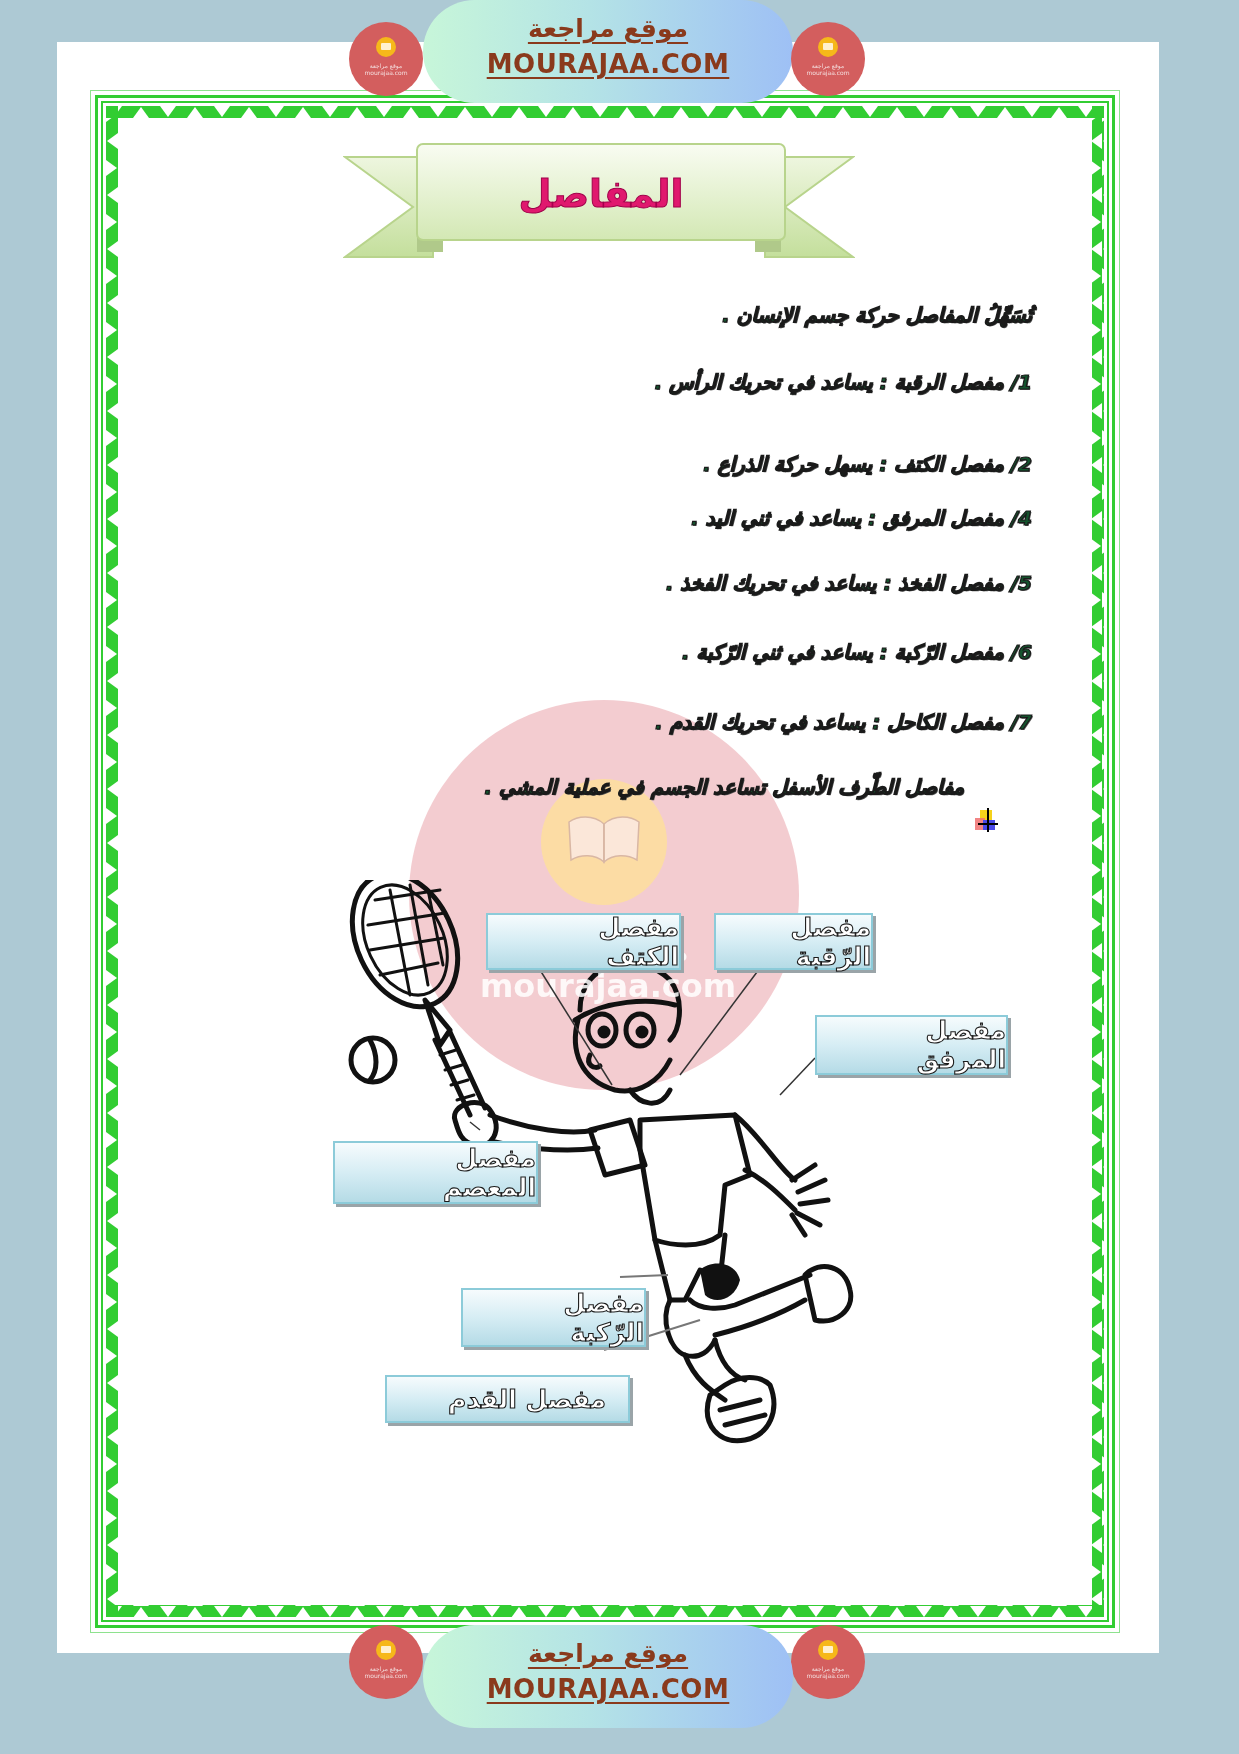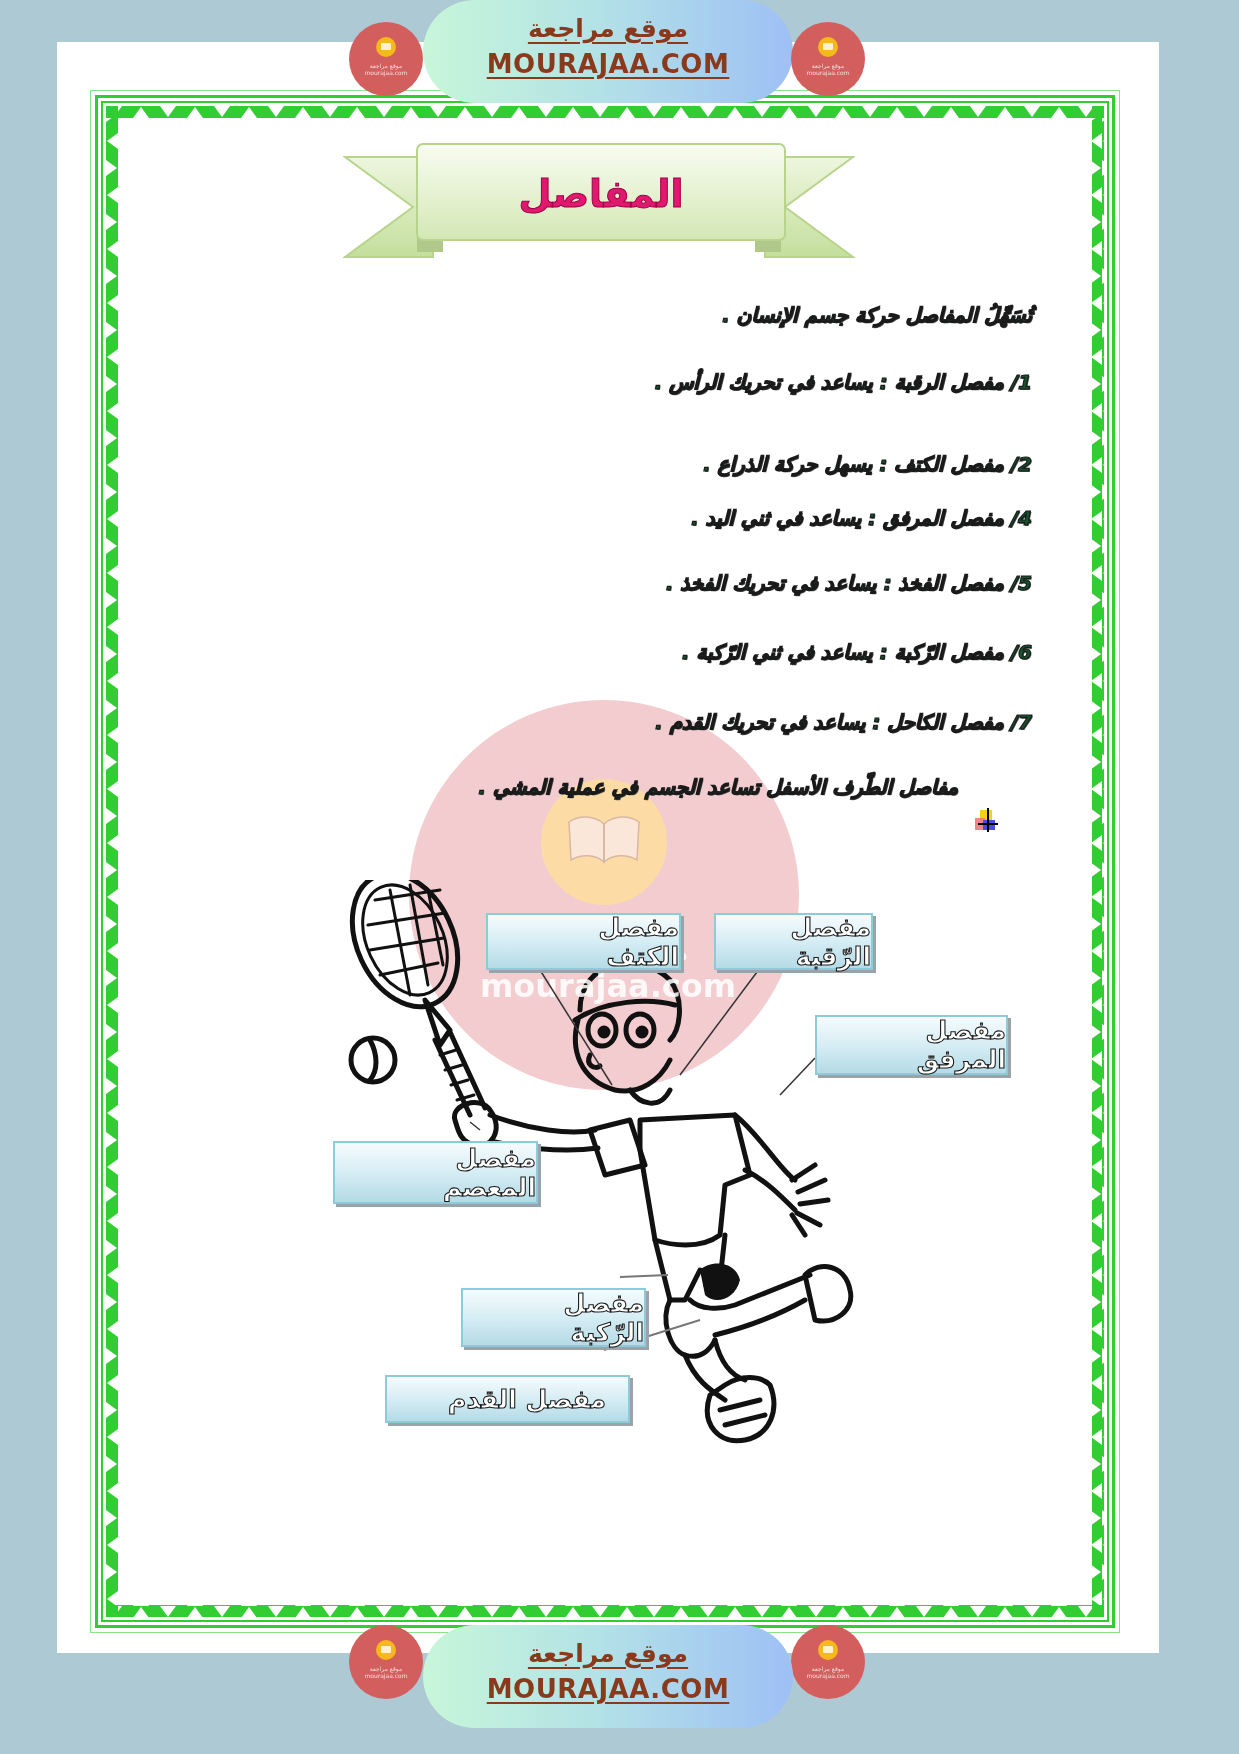--- a/index.html
+++ b/index.html
@@ -197,21 +197,21 @@
 <div class="line" style="right:207px; top:571px;">5/ مفصل الفخذ  :   يساعد في تحريك الفخذ .</div>
 <div class="line" style="right:207px; top:640px;">6/ مفصل الرّكبة : يساعد في ثني الرّكبة .</div>
 <div class="line" style="right:207px; top:710px;">7/ مفصل الكاحل  :   يساعد في تحريك القدم .</div>
 <div class="bullet-icon" style="left:975px; top:810px;">
   <span class="y"></span>
     <span class="r"></span>
     <span class="b"></span>
     <span class="v"></span>
     <span class="h"></span>
 </div>
-<div class="line" style="right:281px; top:775px;">مفاصل الطّرف الأسفل تساعد الجسم في عملية المشي .</div>
+<div class="line" style="right:275px; top:775px;">مفاصل الطّرف الأسفل تساعد الجسم في عملية المشي .</div>
 
 <svg class="illustration" viewBox="0 0 580 580">
   <g fill="none" stroke="#111" stroke-width="5" stroke-linecap="round" stroke-linejoin="round">
 
     <ellipse cx="65" cy="60" rx="48" ry="70" transform="rotate(-25 65 60)"></ellipse>
     <ellipse cx="65" cy="60" rx="38" ry="58" transform="rotate(-25 65 60)" stroke-width="3"></ellipse>
 
     <g stroke-width="3">
       <line x1="35" y1="20" x2="100" y2="10"></line>
       <line x1="28" y1="45" x2="105" y2="33"></line>

